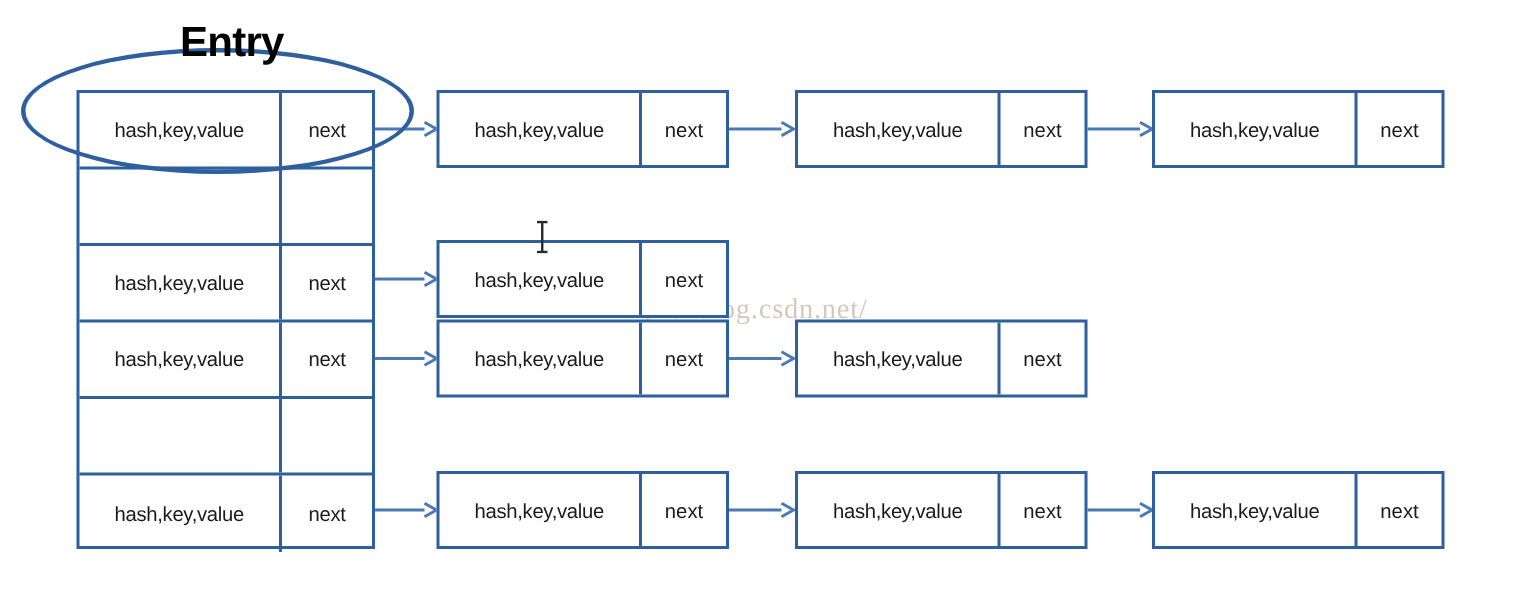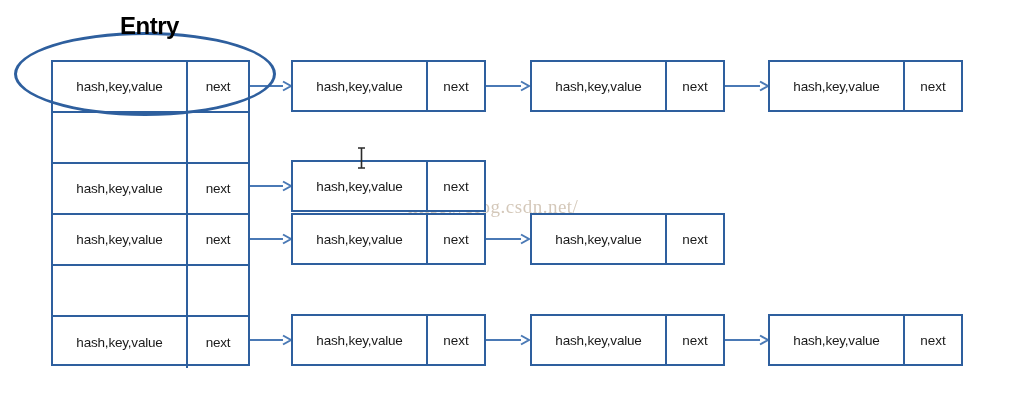--- a/index.html
+++ b/index.html
@@ -112,21 +112,21 @@
     height: 84px;
     border: 3px solid #2E5F9E;
     border-radius: 50%;
     box-sizing: border-box;
     background: transparent;
   }
   .entry-label {
     position: absolute;
     left: 120px;
     top: 12px;
-    font-size: 24px;
+    font-size: 28px;
     font-weight: bold;
     color: #000000;
     letter-spacing: -0.5px;
     background: transparent;
   }
 
   
   .watermark {
     position: absolute;
     left: 408px;

